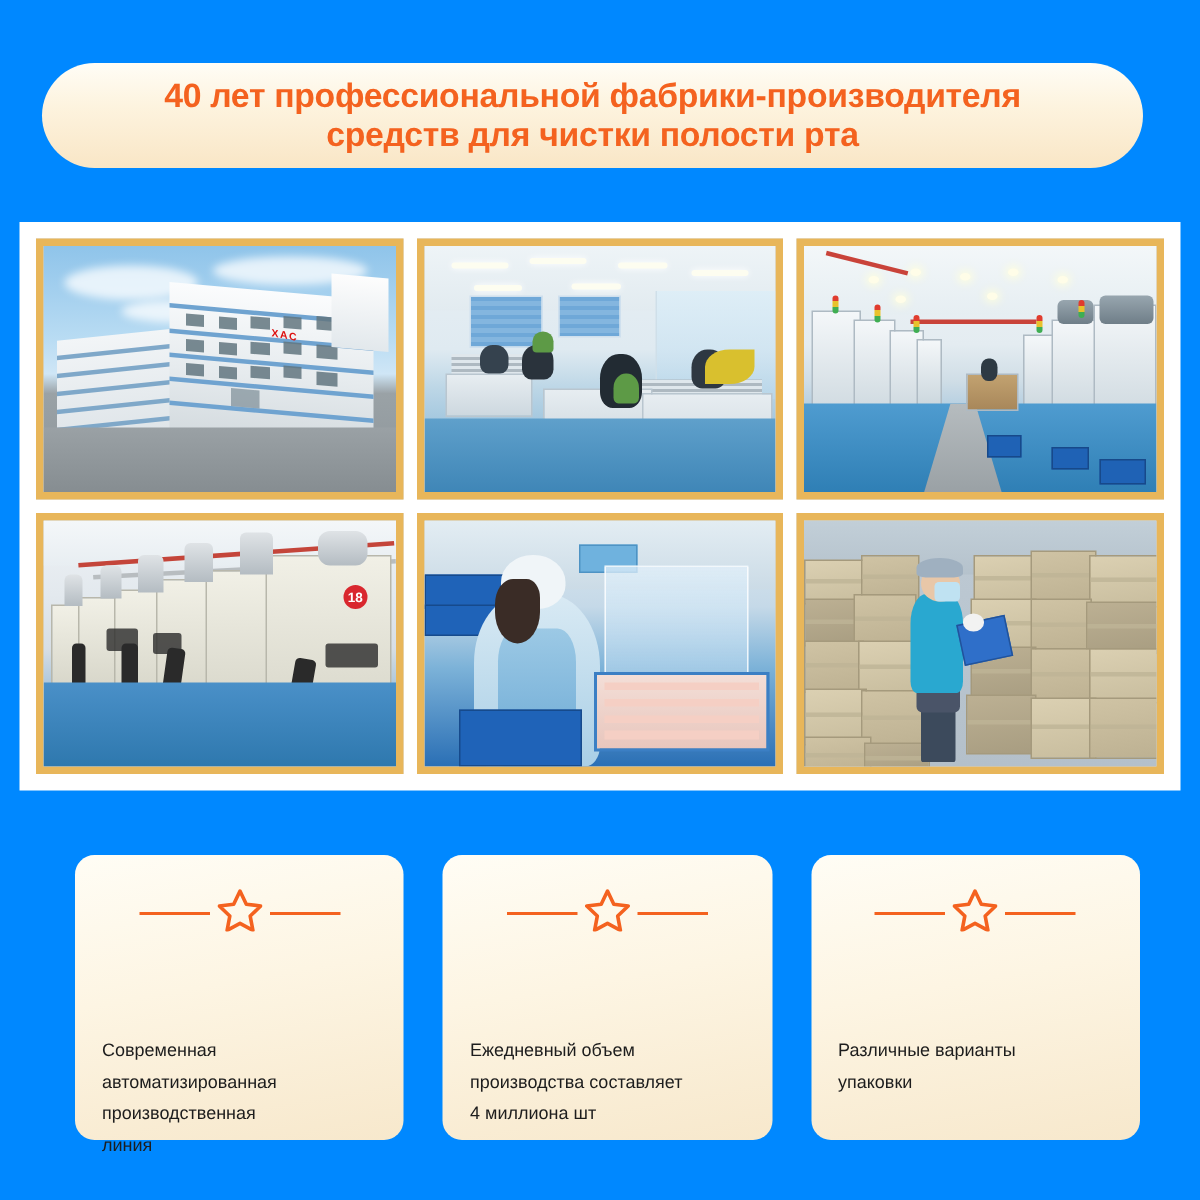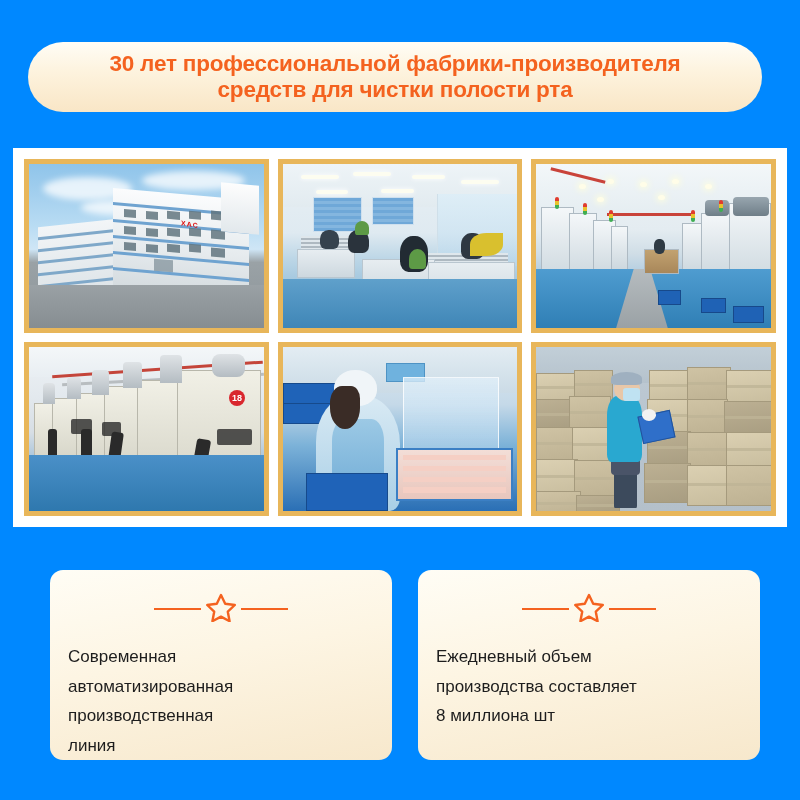--- a/index.html
+++ b/index.html
@@ -335,30 +335,31 @@
     height: 2px;
     width: 47px;
     background: #f4621f;
   }
   .star-icon {
     margin: 0 5px;
     display: block;
   }
   .card-text {
     color: #1d1d1d;
-    font-size: 17px;
+    font-size: 12px;
     line-height: 1.74;
     white-space: pre-line;
+    margin-top: 48px;
   }
 </style>
 </head>
 <body>
 
 <div class="banner">
-  <div class="banner-text">30 лет профессиональной фабрики-производителя
+  <div class="banner-text">40 лет профессиональной фабрики-производителя
 средств для чистки полости рта</div>
 </div>
 
 <div class="photo-panel">
 
   <div class="photo-frame">
     <div class="photo-inner p1">
       <div class="sky-cloud" style="left:6%;top:8%;width:38%;height:14%"></div>
       <div class="sky-cloud" style="left:48%;top:4%;width:44%;height:12%"></div>
       <div class="sky-cloud" style="left:22%;top:22%;width:30%;height:9%"></div>
@@ -617,17 +618,30 @@
       <span class="line"></span>
       <span class="star-icon">
         <svg width="30" height="29" viewBox="0 0 30 29">
           <polygon points="15,2 19.2,10.8 28.8,12 21.8,18.7 23.6,28.2 15,23.6 6.4,28.2 8.2,18.7 1.2,12 10.8,10.8" fill="none" stroke="#f4621f" stroke-width="2.4" stroke-linejoin="round"></polygon>
         </svg>
       </span>
       <span class="line"></span>
     </div>
     <div class="card-text">Ежедневный объем
 производства составляет
-8 миллиона шт</div>
-  </div>
-
+4 миллиона шт</div>
+  </div>
+
+  <div class="card">
+    <div class="card-divider">
+      <span class="line"></span>
+      <span class="star-icon">
+        <svg width="30" height="29" viewBox="0 0 30 29">
+          <polygon points="15,2 19.2,10.8 28.8,12 21.8,18.7 23.6,28.2 15,23.6 6.4,28.2 8.2,18.7 1.2,12 10.8,10.8" fill="none" stroke="#f4621f" stroke-width="2.4" stroke-linejoin="round"></polygon>
+        </svg>
+      </span>
+      <span class="line"></span>
+    </div>
+    <div class="card-text">Различные варианты
+упаковки</div>
+  </div>
 
 </div>
 
 </body></html>

